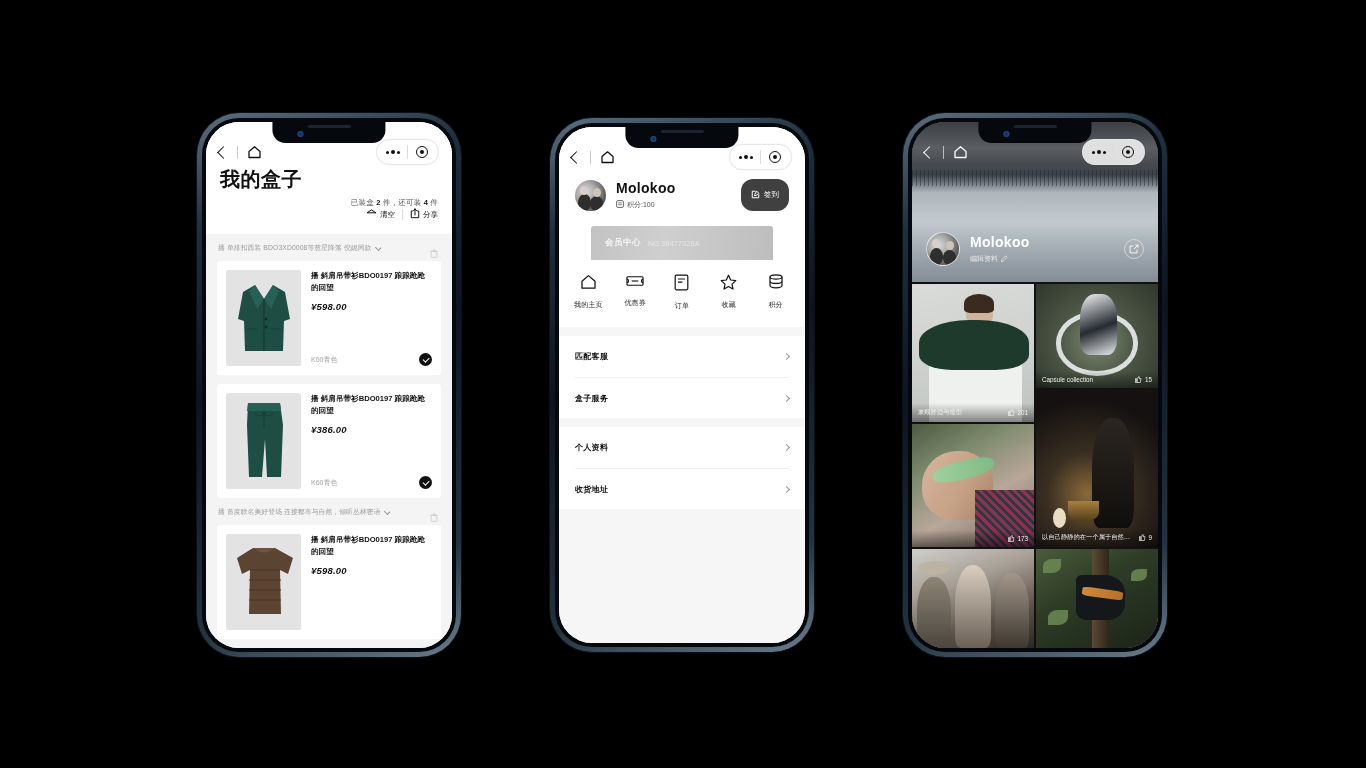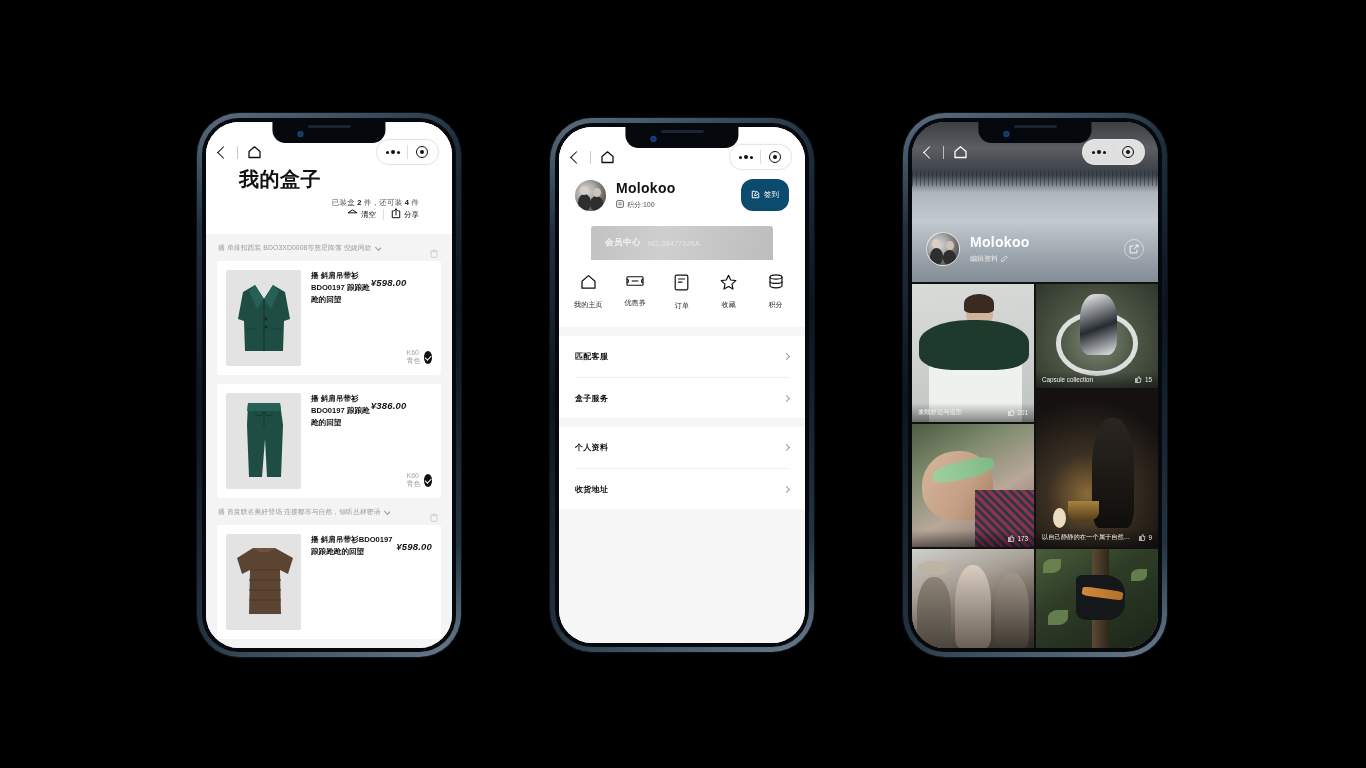--- a/index.html
+++ b/index.html
@@ -77,21 +77,21 @@
             display:flex; align-items:center; justify-content:center; }
   .target::after { content:""; width:4.5px; height:4.5px; border-radius:50%; background:#111; }
 
   .ico-back { width:9px; height:9px; border-left:1.6px solid #111; border-bottom:1.6px solid #111;
               transform: rotate(45deg); display:block; }
   .ico-home { position:relative; width:15px; height:14px; }
   .ico-home svg { display:block; }
 
   
   .p1-body { position:absolute; inset:0; background:#f4f4f4; overflow:hidden; }
-  .p1-head { background:#fff; padding: 46px 33px 13px; }
+  .p1-head { background:#fff; padding: 46px 14px 13px; }
   .p1-title { font-size:20px; font-weight:700; color:#111; letter-spacing:0.5px; line-height:1.1; }
   .p1-subrow { display:flex; align-items:flex-end; justify-content:space-between; margin-top:8px;flex-direction:column; }
   .p1-sub { font-size:7.5px; color:#555; letter-spacing:0.2px; }
   .p1-sub b { color:#111; font-weight:700; }
   .p1-actions { display:flex; align-items:center; gap:7px; }
   .p1-act { display:flex; align-items:center; gap:3px; font-size:7.5px; color:#111; }
   .p1-act-div { width:1px; height:11px; background:#ddd; }
 
   .sec-head {
     display:flex; align-items:center; justify-content:space-between;
@@ -102,21 +102,21 @@
     overflow:hidden; text-overflow:ellipsis; max-width:190px;
     display:flex; align-items:center; gap:4px;
   }
   .chev-dn { width:5px; height:5px; border-right:1px solid #9a9a9a; border-bottom:1px solid #9a9a9a;
              transform:rotate(45deg); display:inline-block; margin-bottom:2px; flex:none; }
   .trash { width:8px; height:9px; opacity:.45; }
 
   .card { background:#fff; margin:0 11px; border-radius:3px; padding:9px; display:flex; gap:10px; }
   .card + .card { margin-top:9px; }
   .thumb { width:75px; height:96px; background:#e3e3e3; border-radius:2px; position:relative; overflow:hidden; flex:none; }
-  .card-info { flex:1; display:flex; flex-direction:row; position:relative; }
+  .card-info { flex:1; display:flex; flex-direction:column; position:relative; }
   .item-name { font-size:7.6px; color:#111; line-height:1.55; font-weight:600; }
   .item-price { font-size:9.5px; color:#111; font-weight:700; margin-top:7px; letter-spacing:0.2px;font-style:italic; }
   .card-foot { margin-top:auto; display:flex; align-items:center; justify-content:space-between; }
   .item-sku { font-size:7px; color:#a5a5a5; }
   .check { width:13px; height:13px; border-radius:50%; background:#111;
            display:flex; align-items:center; justify-content:center; }
   .check::after { content:""; width:5px; height:2.6px; border-left:1.3px solid #fff; border-bottom:1.3px solid #fff;
                   transform:rotate(-45deg) translate(0.5px,-0.5px); }
 
   
@@ -136,21 +136,21 @@
   }
   .avatar .f1, .avatar .f2 { position:absolute; border-radius:50% 50% 45% 45%; background:#2e2e2e; }
   .avatar .f1 { width:13px; height:17px; left:3px; bottom:0; }
   .avatar .f2 { width:13px; height:15px; right:3px; bottom:0; }
   .avatar .h1, .avatar .h2 { position:absolute; border-radius:50%; }
   .avatar .h1 { width:8px; height:9px; left:5px; top:6px; background:#d9cfc6; }
   .avatar .h2 { width:8px; height:9px; right:5px; top:8px; background:#cfc3b8; }
   .p2-name { font-size:14px; font-weight:600; color:#111; letter-spacing:0.3px; line-height:1.2; }
   .p2-points { font-size:7px; color:#555; margin-top:3px; display:flex; align-items:center; gap:3px; }
   .p2-signin {
-    margin-left:auto; background:#0c4a6e; color:#fff; border-radius:12px;
+    margin-left:auto; background:#404040; color:#fff; border-radius:12px;
     height:19px; padding:16px 10px; display:flex; align-items:center; gap:4px;
     font-size:7.5px; border:none; cursor:pointer;
   }
   .p2-card {
     margin:15px 16px 0; height:34px; border-radius:3px 3px 0 0;
     background:linear-gradient(100deg,#c2c2c2 0%,#cfcfcf 40%,#bdbdbd 100%);
     display:flex; align-items:center; gap:7px; padding:0 14px;
   }
   .p2-card-t { font-size:8.5px; color:#f2f2f2; font-weight:600; letter-spacing:.5px; }
   .p2-card-no { font-size:7px; color:#e6e6e6; letter-spacing:.3px; }

